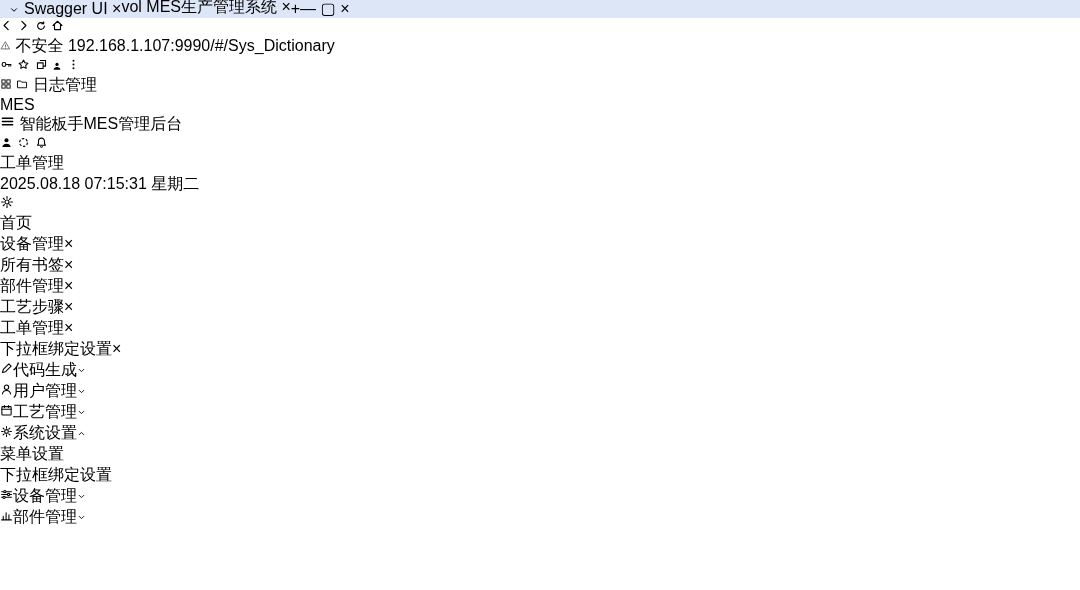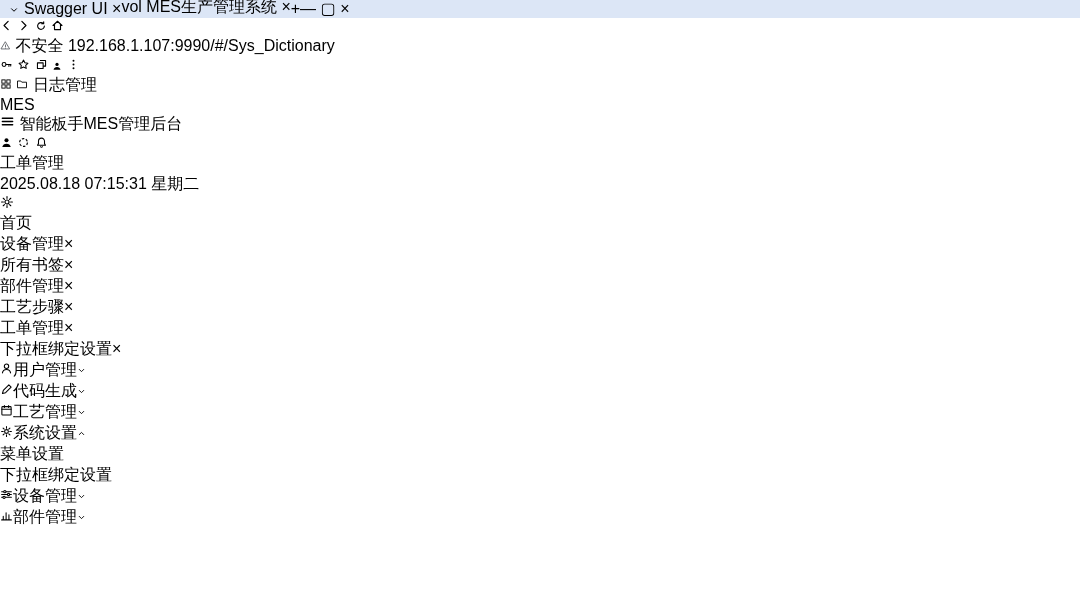--- a/index.html
+++ b/index.html
@@ -240,28 +240,28 @@
         <div class="atab"><span>部件管理</span><span class="atab-x">×</span></div>
         <div class="atab"><span>工艺步骤</span><span class="atab-x">×</span></div>
         <div class="atab"><span>工单管理</span><span class="atab-x">×</span></div>
         <div class="atab active"><span>下拉框绑定设置</span><span class="atab-x">×</span></div>
       </div>
   </div>
 
   <div class="bodyrow">
     <div class="sidebar" id="sidebar">
         <div class="snav-item"><span class="sic"><svg viewBox="0 0 16 16" width="13" height="13" fill="none" stroke="currentColor" stroke-width="1.3" stroke-linecap="round" stroke-linejoin="round">
+              <path d="M3 13l1.1-3.9 6.8-6.8 2.8 2.8-6.8 6.8L3 13z"></path>
+            </svg></span><span>代码生成</span><span class="chev"><svg viewBox="0 0 16 16" width="9" height="9" fill="none" stroke="currentColor" stroke-width="1.6" stroke-linecap="round" stroke-linejoin="round">
+              <path d="M4 6l4 4 4-4"></path>
+            </svg></span></div>
+        <div class="snav-item"><span class="sic"><svg viewBox="0 0 16 16" width="13" height="13" fill="none" stroke="currentColor" stroke-width="1.3" stroke-linecap="round" stroke-linejoin="round">
               <circle cx="8" cy="5.2" r="2.7"></circle>
               <path d="M3 13.4c.4-2.7 2.4-4.2 5-4.2s4.6 1.5 5 4.2"></path>
             </svg></span><span>用户管理</span><span class="chev"><svg viewBox="0 0 16 16" width="9" height="9" fill="none" stroke="currentColor" stroke-width="1.6" stroke-linecap="round" stroke-linejoin="round">
-              <path d="M4 6l4 4 4-4"></path>
-            </svg></span></div>
-        <div class="snav-item"><span class="sic"><svg viewBox="0 0 16 16" width="13" height="13" fill="none" stroke="currentColor" stroke-width="1.3" stroke-linecap="round" stroke-linejoin="round">
-              <path d="M3 13l1.1-3.9 6.8-6.8 2.8 2.8-6.8 6.8L3 13z"></path>
-            </svg></span><span>代码生成</span><span class="chev"><svg viewBox="0 0 16 16" width="9" height="9" fill="none" stroke="currentColor" stroke-width="1.6" stroke-linecap="round" stroke-linejoin="round">
               <path d="M4 6l4 4 4-4"></path>
             </svg></span></div>
         <div class="snav-item"><span class="sic"><svg viewBox="0 0 16 16" width="13" height="13" fill="none" stroke="currentColor" stroke-width="1.3" stroke-linecap="round" stroke-linejoin="round">
               <rect x="2.3" y="3.2" width="11.4" height="10.4" rx="1"></rect>
               <path d="M2.3 6.5h11.4M5.4 1.9v2.5M10.6 1.9v2.5"></path>
             </svg></span><span>工艺管理</span><span class="chev"><svg viewBox="0 0 16 16" width="9" height="9" fill="none" stroke="currentColor" stroke-width="1.6" stroke-linecap="round" stroke-linejoin="round">
               <path d="M4 6l4 4 4-4"></path>
             </svg></span></div>
         <div class="snav-item"><span class="sic"><svg viewBox="0 0 16 16" width="13" height="13" fill="none" stroke="currentColor" stroke-width="1.3" stroke-linecap="round" stroke-linejoin="round">
               <circle cx="8" cy="8" r="2.3"></circle>

